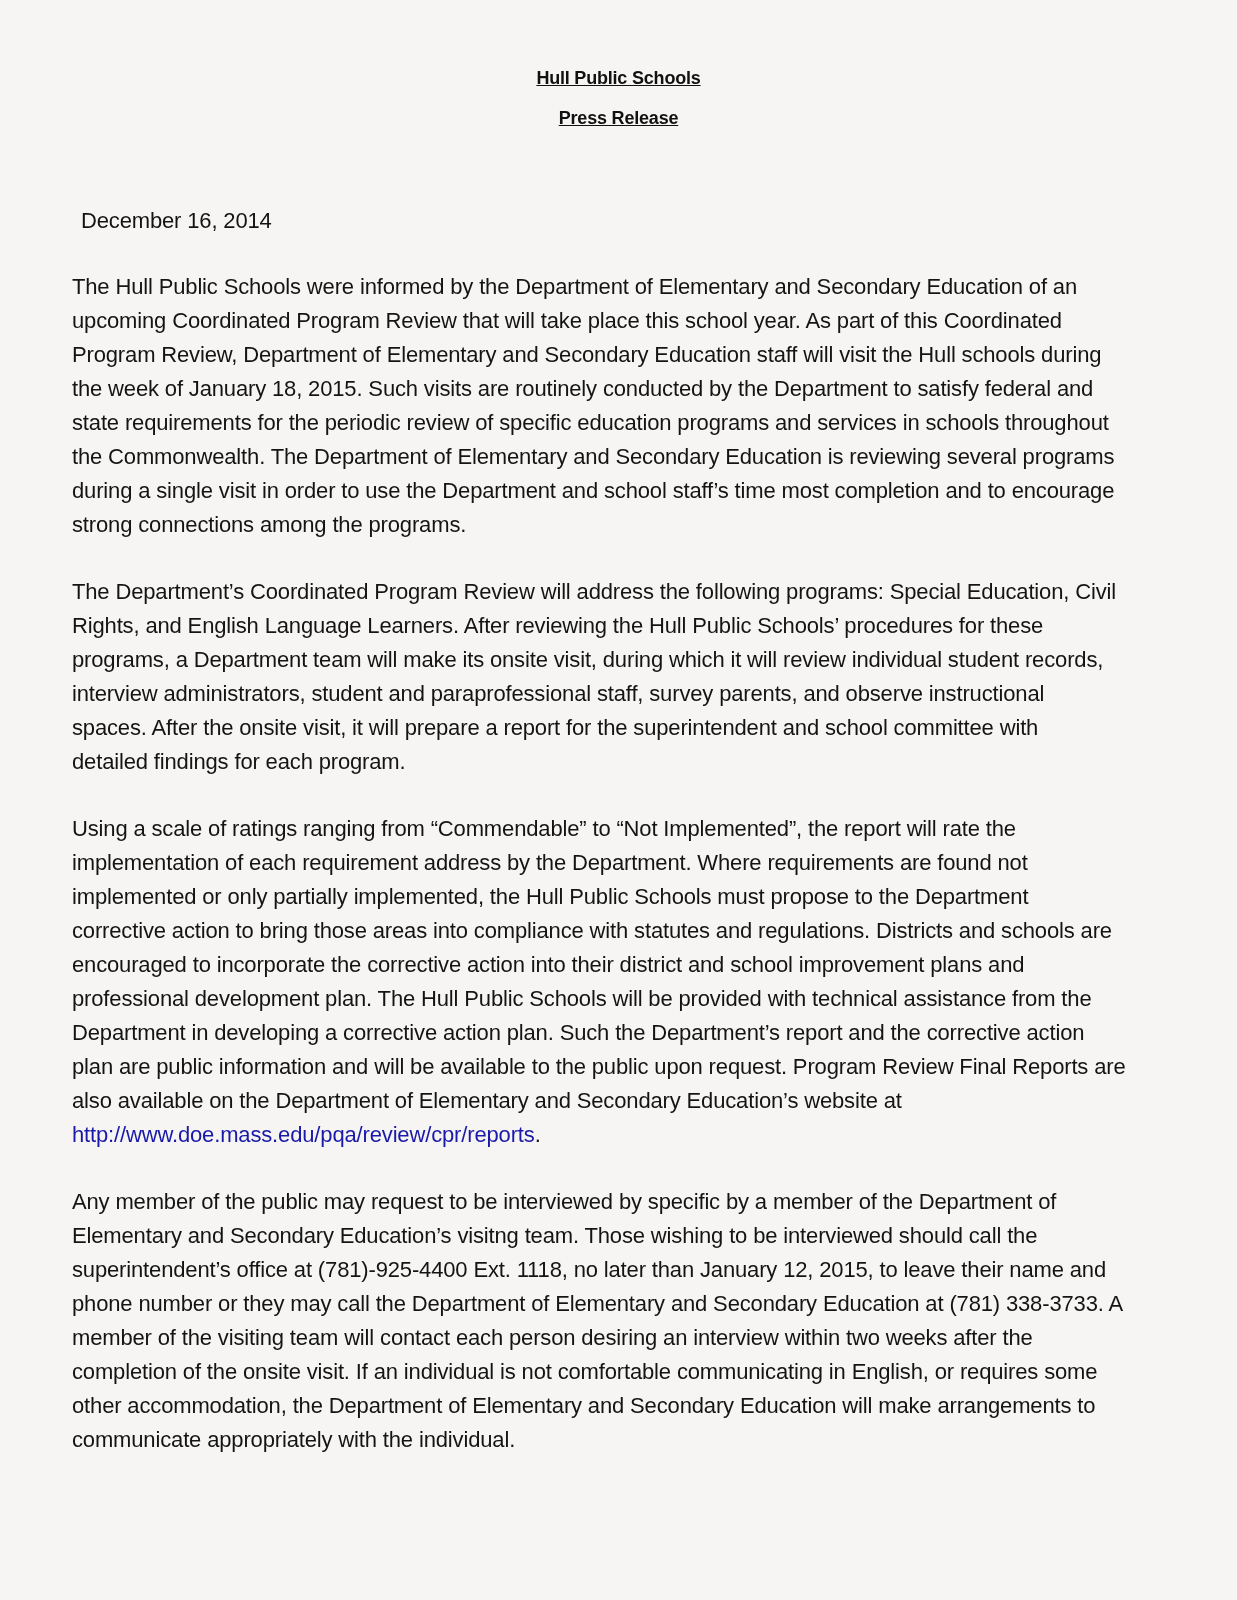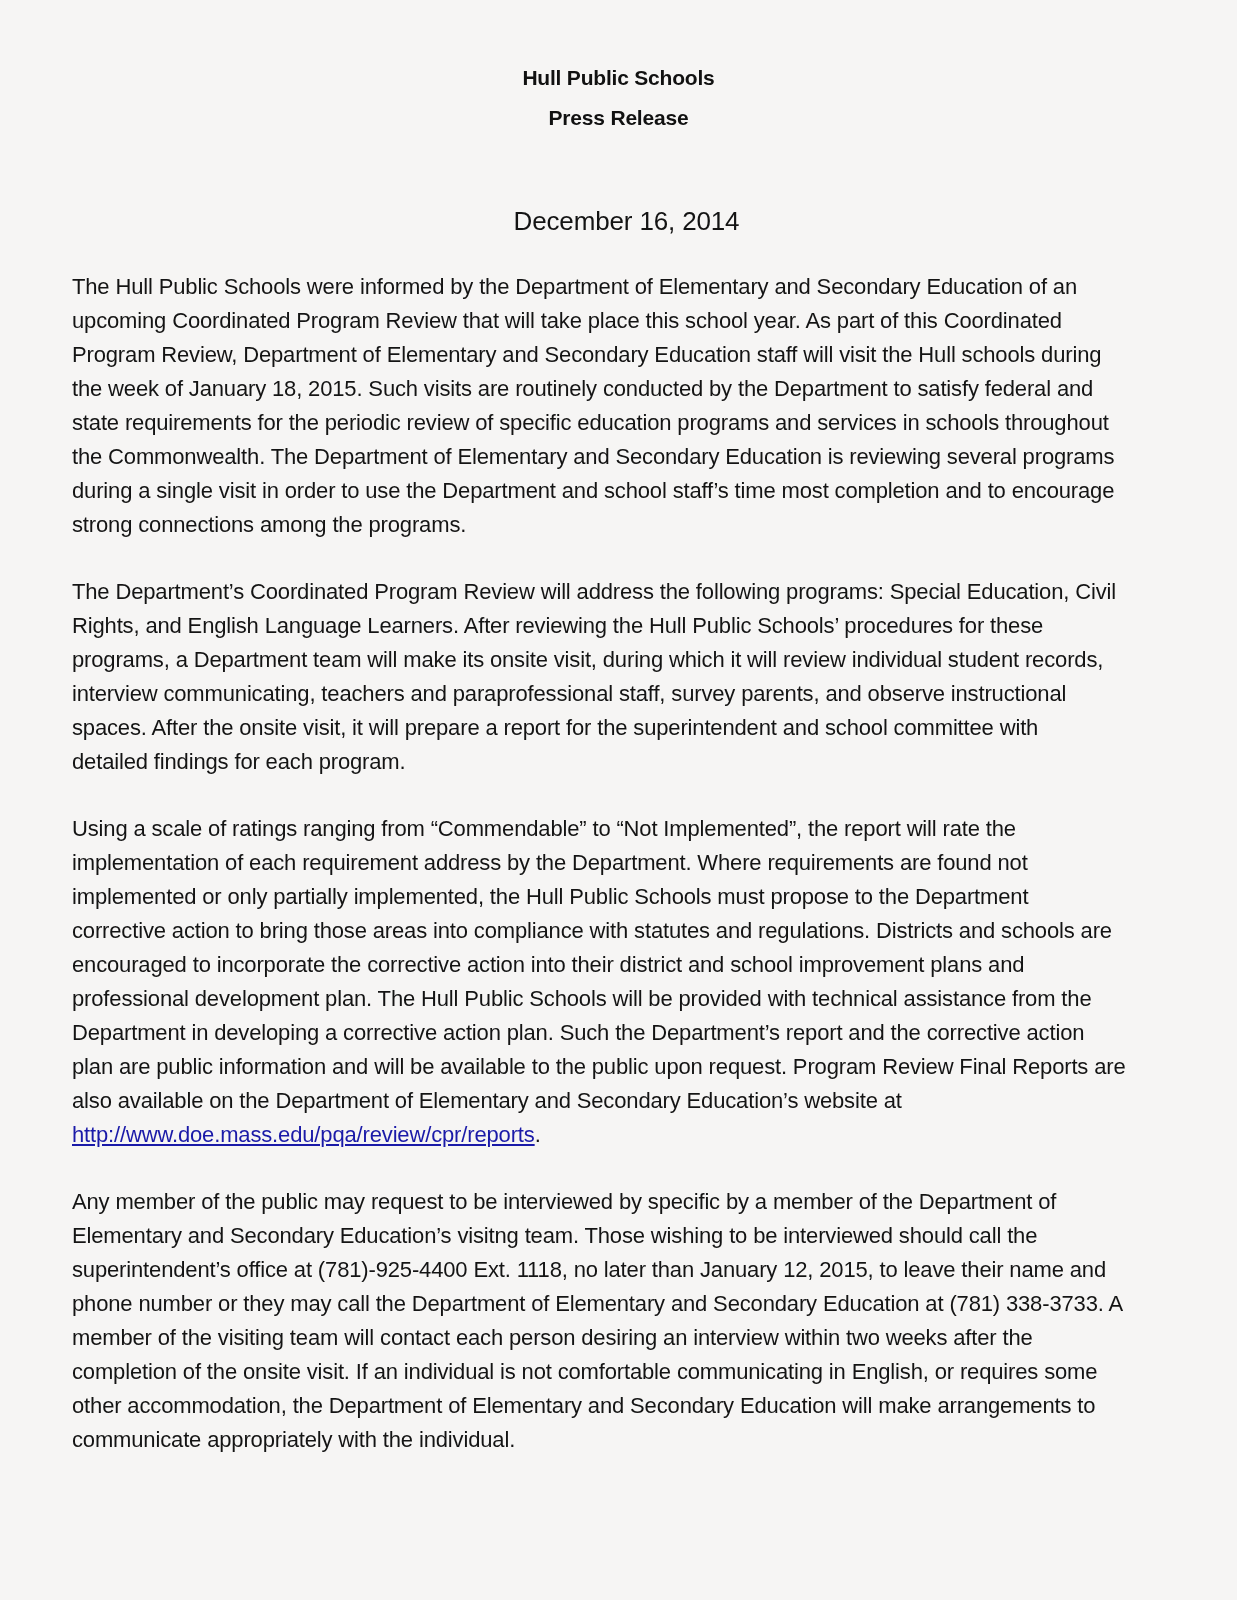--- a/index.html
+++ b/index.html
@@ -25,52 +25,51 @@
     }
     .header {
       position: absolute;
       top: 58px;
       left: 0;
       width: 1237px;
       text-align: center;
     }
     .header .line {
       font-weight: bold;
-      font-size: 21px;
+      font-size: 18px;
       line-height: 40px;
       color: #111;
       letter-spacing: -0.2px;
+      text-decoration: underline;
     }
     .content {
       position: absolute;
       left: 72px;
       top: 204px;
       width: 1100px;
     }
     .date {
-      font-size: 26px;
+      font-size: 22px;
       line-height: 34px;
       margin: 0 0 32px 9px;
       letter-spacing: -0.15px;
-      text-align: center;
     }
     .para {
       font-size: 22px;
       line-height: 34px;
       margin: 0 0 33px 0;
       letter-spacing: -0.15px;
       word-spacing: 0px;
     }
     .para .ln {
       display: block;
       white-space: nowrap;
     }
     .link {
       color: #1a1aa8;
-      text-decoration: underline;
       cursor: pointer;
     }
   </style>
 </head>
 <body>
 
 <div class="page">
 
   <div class="header">
     <div class="line">Hull Public Schools</div>
@@ -88,21 +87,21 @@
       <span class="ln">state requirements for the periodic review of specific education programs and services in schools throughout</span>
       <span class="ln">the Commonwealth.  The Department of Elementary and Secondary Education is reviewing several programs</span>
       <span class="ln">during a single visit in order to use the Department and school staff’s time most completion and to encourage</span>
       <span class="ln">strong connections among the programs.</span>
     </div>
 
     <div class="para">
       <span class="ln">The Department’s Coordinated Program Review will address the following programs: Special Education, Civil</span>
       <span class="ln">Rights, and English Language Learners.  After reviewing the Hull Public Schools’ procedures for these</span>
       <span class="ln">programs, a Department team will make its onsite visit, during which it will review individual student records,</span>
-      <span class="ln">interview communicating, teachers and paraprofessional staff, survey parents, and observe instructional</span>
+      <span class="ln">interview administrators, student and paraprofessional staff, survey parents, and observe instructional</span>
       <span class="ln">spaces.  After the onsite visit, it will prepare a report for the superintendent and school committee with</span>
       <span class="ln">detailed findings for each program.</span>
     </div>
 
     <div class="para">
       <span class="ln">Using a scale of ratings ranging from “Commendable” to “Not Implemented”, the report will rate the</span>
       <span class="ln">implementation of each requirement address by the Department.  Where requirements are found not</span>
       <span class="ln">implemented or only partially implemented, the Hull Public Schools must propose to the Department</span>
       <span class="ln">corrective action to bring those areas into compliance with statutes and regulations.  Districts and schools are</span>
       <span class="ln">encouraged to incorporate the corrective action into their district and school improvement plans and</span>

